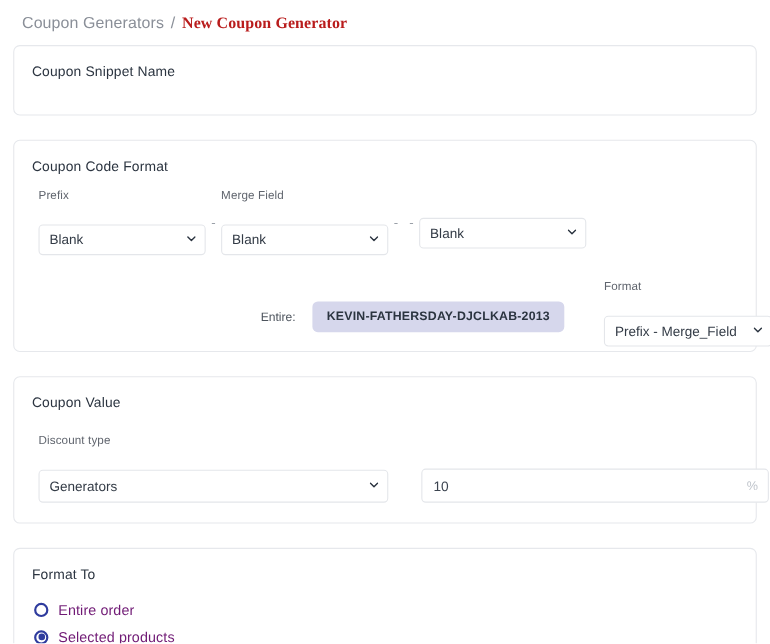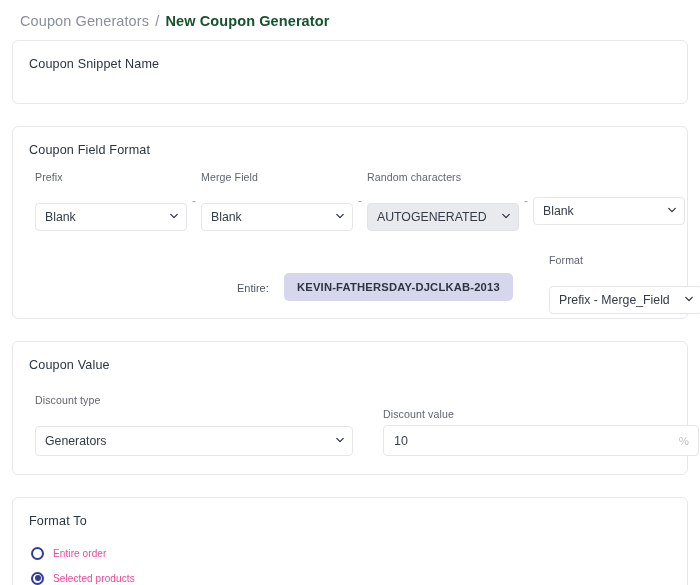--- a/index.html
+++ b/index.html
@@ -23,21 +23,21 @@
 
   
   .breadcrumb {
     padding: 13px 0 11px 12px;
     font-size: 14.5px;
     letter-spacing: .1px;
     white-space: nowrap;
   }
   .bc-parent { color: #8a8f98; }
   .bc-sep { color: #8a8f98; padding: 0 2px; }
-  .bc-current { color: #14532d; font-weight: bold; }
+  .bc-current { color: #b91c1c; font-weight: bold; font-family: Liberation Serif, serif; }
 
   
   .card {
     background: #ffffff;
     border: 1px solid #e6e8ec;
     border-radius: 6px;
     margin: 0 4px 22px 4px;
     padding: 16px 16px 18px 16px;
     position: relative;
   }
@@ -203,42 +203,42 @@
   .radio-dot.checked::after {
     content: "";
     position: absolute;
     left: 50%; top: 50%;
     width: 6px; height: 6px;
     margin: -3px 0 0 -3px;
     border-radius: 50%;
     background: #2f3c9e;
   }
   .radio-label {
-    font-size: 10px;
-    color: #ec4899;
+    font-size: 13px;
+    color: #701a75;
     letter-spacing: .1px;
   }
 </style>
 </head>
 <body>
 
 <div class="page">
 
   <div class="breadcrumb">
     <span class="bc-parent">Coupon Generators</span>
     <span class="bc-sep">/</span>
     <span class="bc-current">New Coupon Generator</span>
   </div>
 
   <div class="card">
     <div class="card-title">Coupon Snippet Name</div>
   </div>
 
   <div class="card">
-    <div class="card-title">Coupon Field Format</div>
+    <div class="card-title">Coupon Code Format</div>
 
     <div class="fmt-row">
 
       <div class="fmt-cell">
         <div class="field-label">Prefix</div>
         <div class="select">
           <span>Blank</span>
           <span class="chev">
             <svg width="8" height="8" viewBox="0 0 10 10">
                 <path d="M1 3 L5 7 L9 3" stroke="#2b3440" stroke-width="1.6" fill="none" stroke-linecap="round" stroke-linejoin="round"></path>
@@ -256,31 +256,20 @@
           <span class="chev">
             <svg width="8" height="8" viewBox="0 0 10 10">
                 <path d="M1 3 L5 7 L9 3" stroke="#2b3440" stroke-width="1.6" fill="none" stroke-linecap="round" stroke-linejoin="round"></path>
               </svg>
           </span>
         </div>
       </div>
 
       <div class="dash">-</div>
 
-      <div class="fmt-cell">
-        <div class="field-label">Random characters</div>
-        <div class="select disabled">
-          <span>AUTOGENERATED</span>
-          <span class="chev">
-            <svg width="8" height="8" viewBox="0 0 10 10">
-                <path d="M1 3 L5 7 L9 3" stroke="#2b3440" stroke-width="1.6" fill="none" stroke-linecap="round" stroke-linejoin="round"></path>
-              </svg>
-          </span>
-        </div>
-      </div>
 
       <div class="dash">-</div>
 
       <div class="fmt-cell">
         <div class="select">
           <span>Blank</span>
           <span class="chev">
             <svg width="8" height="8" viewBox="0 0 10 10">
                 <path d="M1 3 L5 7 L9 3" stroke="#2b3440" stroke-width="1.6" fill="none" stroke-linecap="round" stroke-linejoin="round"></path>
               </svg>
@@ -320,21 +309,20 @@
             <svg width="8" height="8" viewBox="0 0 10 10">
                 <path d="M1 3 L5 7 L9 3" stroke="#2b3440" stroke-width="1.6" fill="none" stroke-linecap="round" stroke-linejoin="round"></path>
               </svg>
           </span>
         </div>
       </div>
 
       <div class="value-gap"></div>
 
       <div class="value-right">
-        <div class="field-label">Discount value</div>
         <div class="suffix-wrap">
           <input class="text-input" type="text" value="10" style="">
           <span class="suffix-unit">%</span>
         </div>
       </div>
     </div>
   </div>
 
   <div class="card">
     <div class="card-title">Format To</div>

